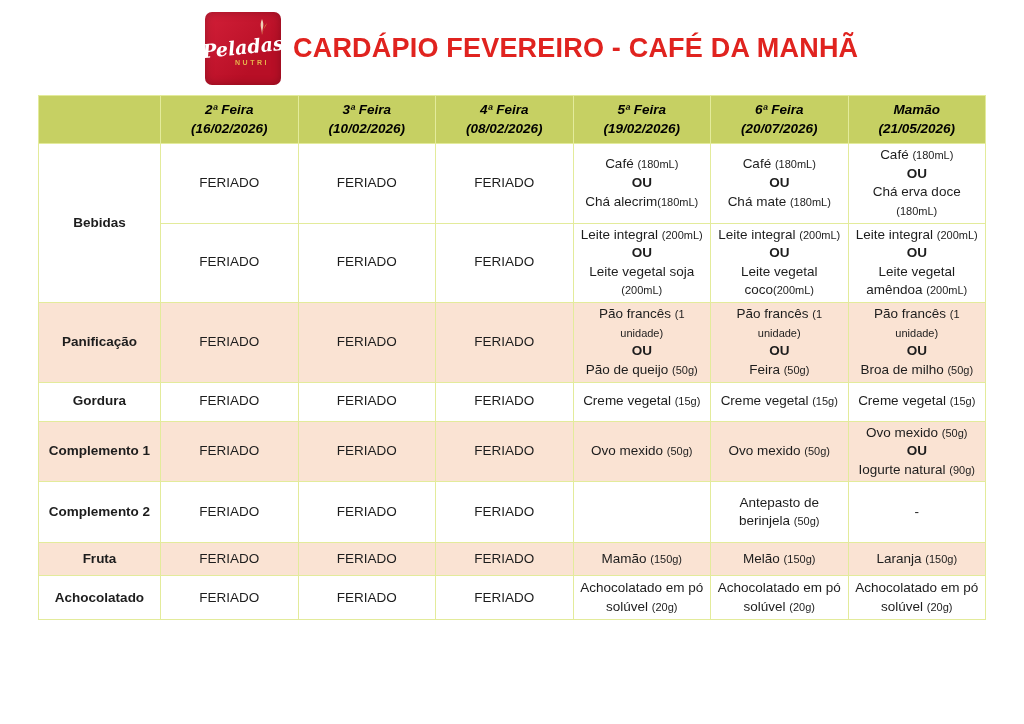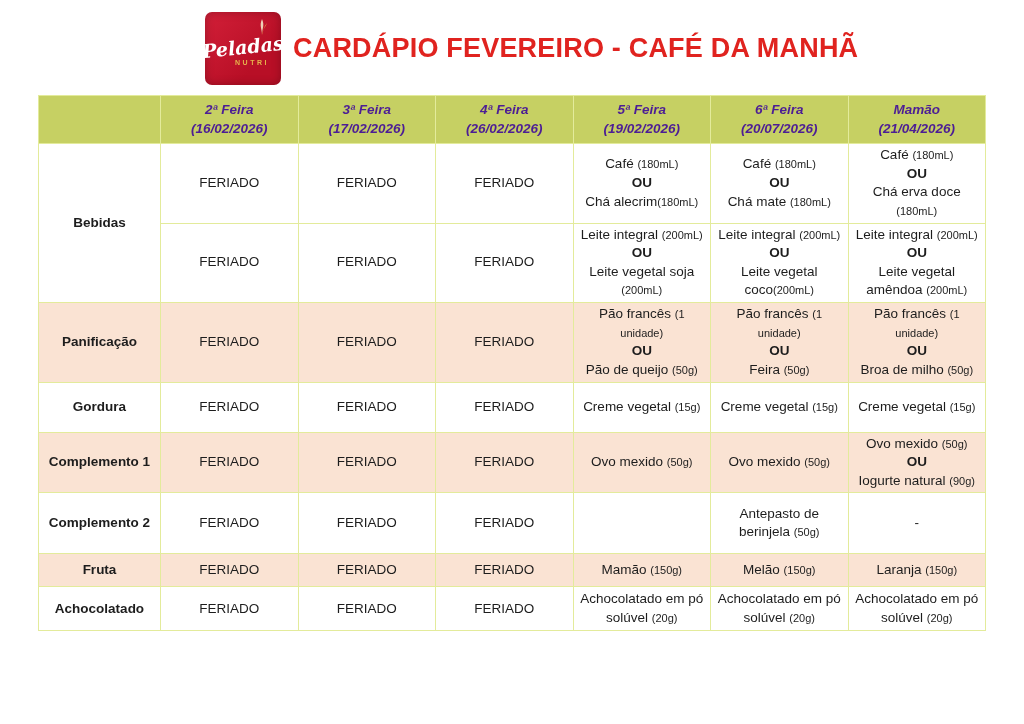--- a/index.html
+++ b/index.html
@@ -34,21 +34,21 @@
     border-collapse:collapse;table-layout:fixed;
   }
   table.menu col.c-label{width:122px;}
   table.menu td,table.menu th{
     border:1.5px solid var(--border-green,#e3eb9b);
     text-align:center;vertical-align:middle;padding:2px 5px;
     font-size:13.5px;line-height:1.38;overflow:hidden;
   }
   th.day-header,th.corner-header{
     background:var(--header-bg,#c6d063);
-    font-weight:bold;font-style:italic;font-size:14px;line-height:1.5;color:#4c1d95;margin-top:16px;
+    font-weight:bold;font-style:italic;font-size:14px;line-height:1.5;color:#000000;margin-top:16px;
   }
   td.category-label{font-weight:bold;font-size:14px;}
   .shade-white{background:#ffffff;}
   .shade-peach{background:var(--peach,#fae3d3);}
   .cell-line{display:block;}
   .seg-s{font-size:11px;}
   .seg-b{font-weight:bold;}
 </style>
 </head>
 <body>
@@ -79,37 +79,37 @@
     </colgroup>
     <thead>
         <tr style="height: 48px;">
           <th class="corner-header"></th>
           <th class="day-header">
             <div>2ª Feira</div>
             <div>(16/02/2026)</div>
           </th>
           <th class="day-header">
             <div>3ª Feira</div>
-            <div>(17/02/2026)</div>
+            <div>(10/02/2026)</div>
           </th>
           <th class="day-header">
             <div>4ª Feira</div>
-            <div>(26/02/2026)</div>
+            <div>(08/02/2026)</div>
           </th>
           <th class="day-header">
             <div>5ª Feira</div>
             <div>(19/02/2026)</div>
           </th>
           <th class="day-header">
             <div>6ª Feira</div>
             <div>(20/07/2026)</div>
           </th>
           <th class="day-header">
             <div>Mamão</div>
-            <div>(21/04/2026)</div>
+            <div>(21/05/2026)</div>
           </th>
         </tr>
       </thead>
     <tbody>
         <tr style="height: 66px;">
           <td class="category-label shade-white" rowspan="2">Bebidas</td>
           <td class="shade-white">
             <span class="cell-line"><span class="seg-n">FERIADO</span></span>
           </td>
           <td class="shade-white">
@@ -180,21 +180,21 @@
             <span class="cell-line"><span class="seg-n">Pão francês </span><span class="seg-s">(1 unidade)</span></span>
             <span class="cell-line"><span class="seg-b">OU</span></span>
             <span class="cell-line"><span class="seg-n">Feira </span><span class="seg-s">(50g)</span></span>
           </td>
           <td class="shade-peach">
             <span class="cell-line"><span class="seg-n">Pão francês </span><span class="seg-s">(1 unidade)</span></span>
             <span class="cell-line"><span class="seg-b">OU</span></span>
             <span class="cell-line"><span class="seg-n">Broa de milho </span><span class="seg-s">(50g)</span></span>
           </td>
         </tr>
-        <tr style="height: 50px;">
+        <tr style="height: 39px;">
           <td class="category-label shade-white" rowspan="1">Gordura</td>
           <td class="shade-white">
             <span class="cell-line"><span class="seg-n">FERIADO</span></span>
           </td>
           <td class="shade-white">
             <span class="cell-line"><span class="seg-n">FERIADO</span></span>
           </td>
           <td class="shade-white">
             <span class="cell-line"><span class="seg-n">FERIADO</span></span>
           </td>

